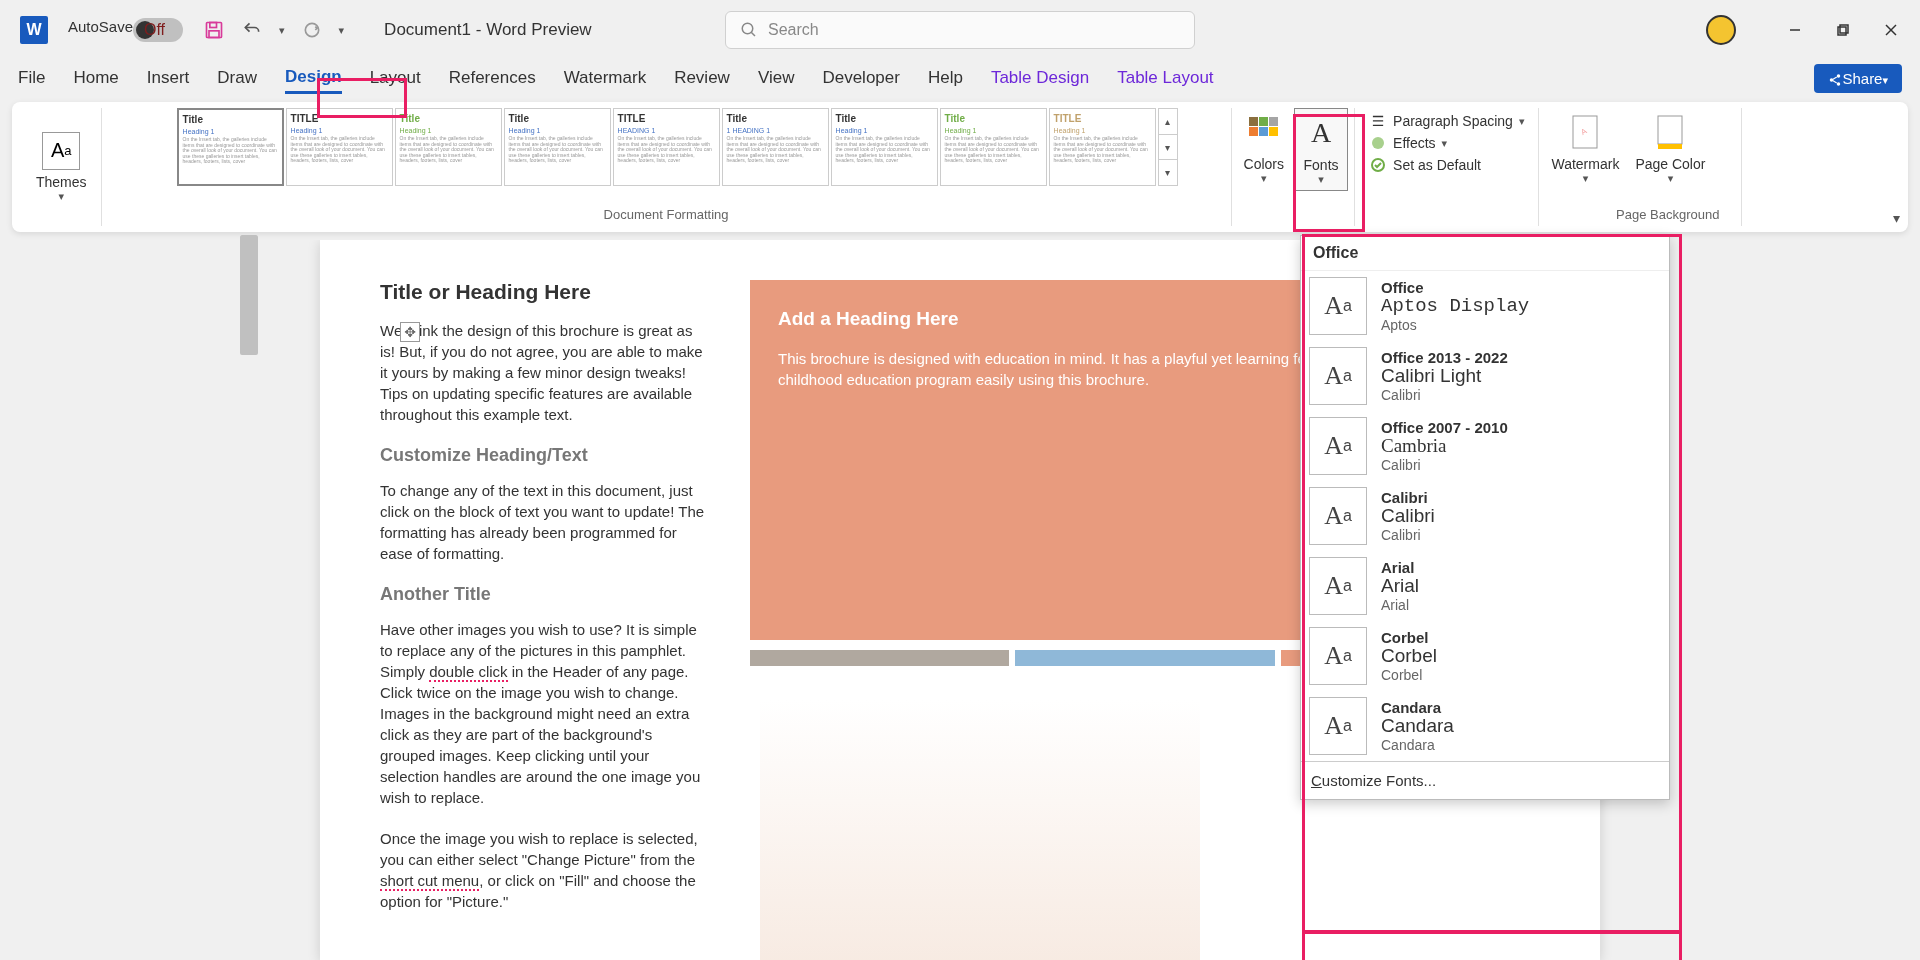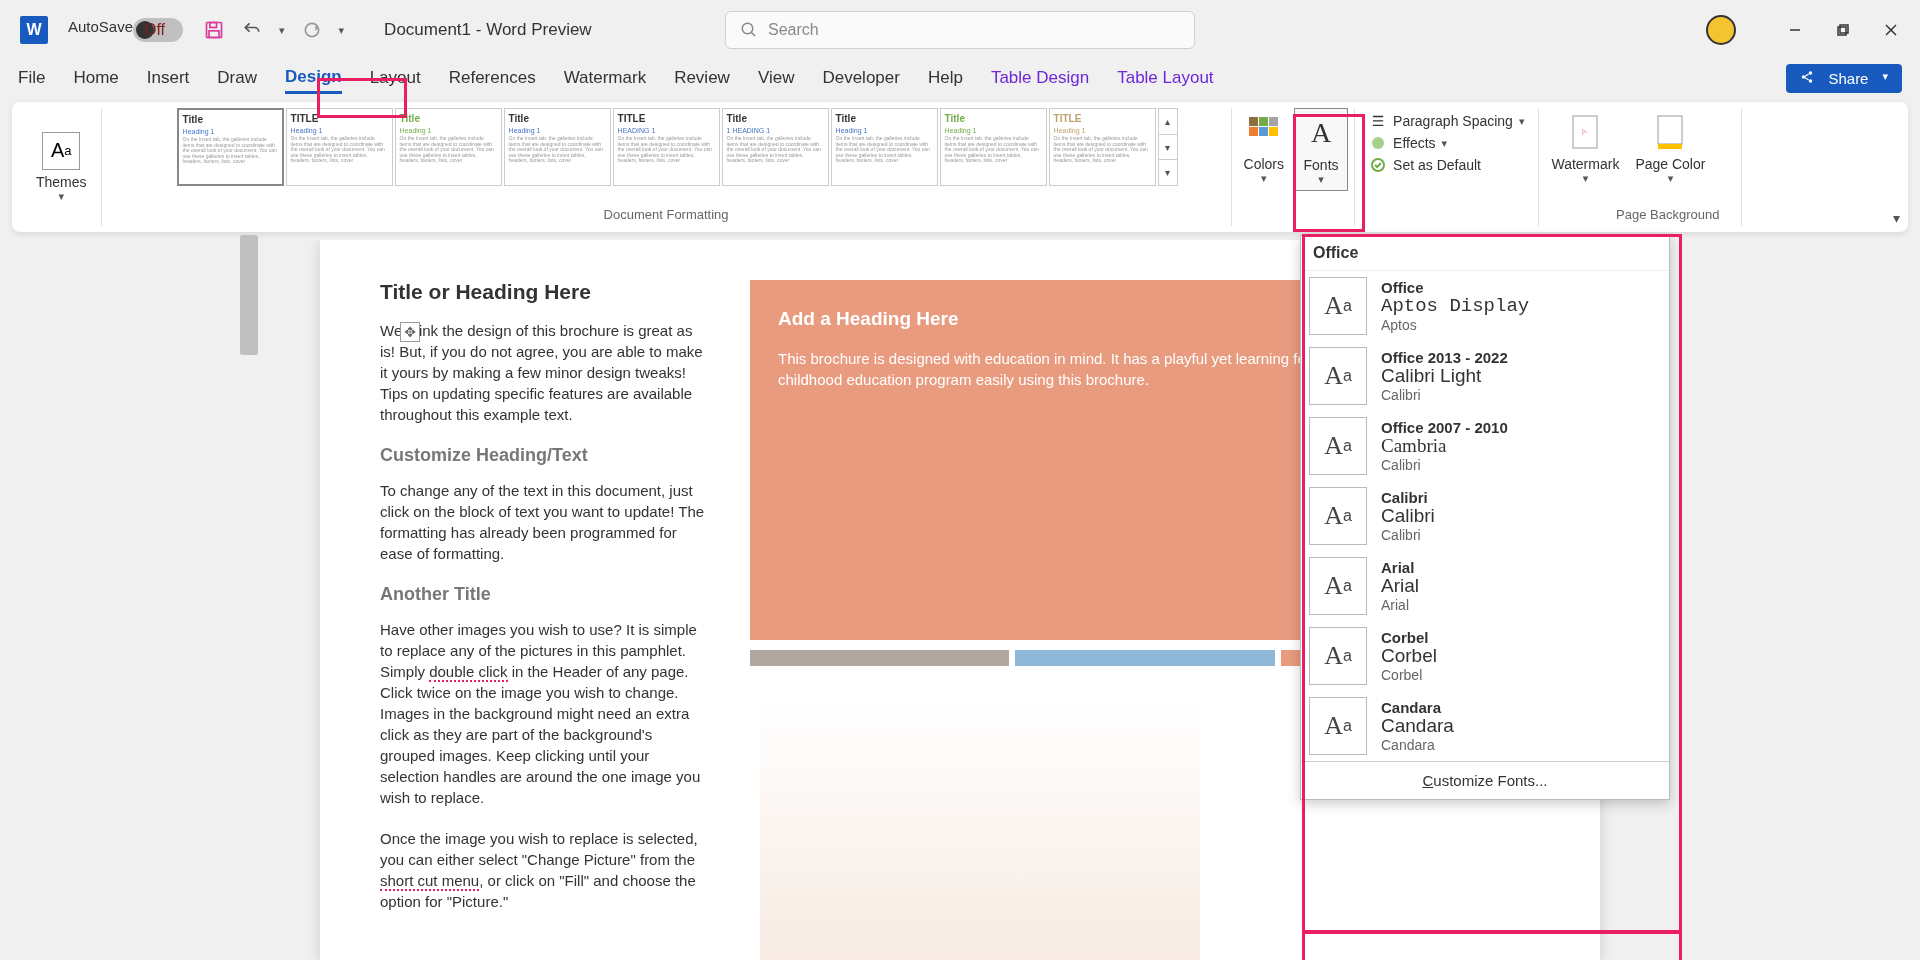--- a/index.html
+++ b/index.html
@@ -18,21 +18,21 @@
 .search-box{position:absolute;left:50%;transform:translateX(-50%);width:470px;height:38px;background:#fafafa;border:1px solid #d0d0d0;border-radius:6px;display:flex;align-items:center;padding:0 14px;color:#888}
 .search-box svg{width:18px;height:18px;margin-right:10px}
 .search-box span{font-size:16px}
 .win-controls{position:absolute;right:20px;display:flex;align-items:center;gap:30px}
 .avatar{width:30px;height:30px;border-radius:50%;background:#f4c430;border:2px solid #333;margin-right:20px}
 .win-btn{width:18px;height:18px;display:flex;align-items:center;justify-content:center;color:#333}
 .tabs{height:36px;display:flex;align-items:center;padding:0 18px;gap:28px;position:relative}
 .tab{font-size:17px;color:#333;cursor:pointer;padding:4px 0}
 .tab.active{color:#185abd;font-weight:600;border-bottom:3px solid #185abd}
 .tab.contextual{color:#6d28d9}
-.share-btn{position:absolute;right:18px;background:#185abd;color:#fff;padding:6px 14px;border-radius:4px;font-size:15px;display:flex;align-items:flex-start;gap:14px}
+.share-btn{position:absolute;right:18px;background:#185abd;color:#fff;padding:6px 14px;border-radius:4px;font-size:15px;display:flex;align-items:flex-end;gap:0}
 .ribbon{margin:6px 12px;background:#fff;border-radius:8px;box-shadow:0 2px 6px rgba(0,0,0,0.1);height:130px;display:flex;padding:6px 10px;position:relative}
 .ribbon-group{display:flex;flex-direction:column;align-items:center;padding:0 6px;border-right:1px solid #e0e0e0}
 .ribbon-group:last-child{border-right:none}
 .themes-btn{display:flex;flex-direction:column;align-items:center;justify-content:center;height:100%;padding:0 8px}
 .themes-icon{width:38px;height:38px;display:flex;align-items:center;justify-content:center;border:1px solid #999;background:#fff;font-family:serif}
 .ribbon-label{font-size:14px;margin-top:4px;color:#333}
 .chev{font-size:11px;color:#555}
 .styles-gallery{display:flex;gap:2px;flex:1;max-width:1120px;position:relative}
 .style-thumb{width:107px;height:78px;border:1px solid #ccc;background:#fff;padding:4px;font-size:7px;color:#666;overflow:hidden;line-height:1.2}
 .style-thumb.selected{border:2px solid #888}
@@ -66,21 +66,21 @@
 .img-placeholder{background:#ddd;position:absolute}
 .move-handle{position:absolute;left:400px;top:322px;width:20px;height:20px;border:1px solid #999;display:flex;align-items:center;justify-content:center;font-size:14px;color:#666;background:#fff}
 .fonts-dropdown{position:absolute;top:235px;left:1300px;width:370px;background:#fff;border:1px solid #bbb;box-shadow:0 4px 12px rgba(0,0,0,0.2);z-index:100}
 .dd-header{padding:8px 12px;font-weight:600;font-size:16px;color:#333;border-bottom:1px solid #eee}
 .dd-item{display:flex;align-items:center;padding:6px 8px;gap:14px;cursor:pointer}
 .dd-thumb{width:58px;height:58px;border:1px solid #bbb;display:flex;align-items:center;justify-content:center;font-size:26px;color:#444;font-family:serif}
 .dd-info{flex:1}
 .dd-name{font-size:15px;font-weight:600;color:#333}
 .dd-heading{font-size:19px;color:#333;line-height:1.1}
 .dd-body{font-size:14px;color:#666}
-.dd-footer{border-top:1px solid #ccc;padding:10px;text-align:center;font-size:15px;color:#333;cursor:pointer}
+.dd-footer{border-top:1px solid #ccc;padding:10px;font-size:15px;color:#333;cursor:pointer}
 .red-box{border:3px solid #e91e63;position:absolute;pointer-events:none;z-index:200}
 .scrollbar-track{position:absolute;right:1662px;top:235px;width:18px;height:690px;background:#f0f0f0}
 .scrollbar-thumb{width:100%;height:120px;background:#c0c0c0;border-radius:2px}
 .squiggle{border-bottom:2px dotted #e91e63}
 </style>
 </head>
 <body>
 
 <div class="titlebar">
   <div class="word-icon">W</div>

